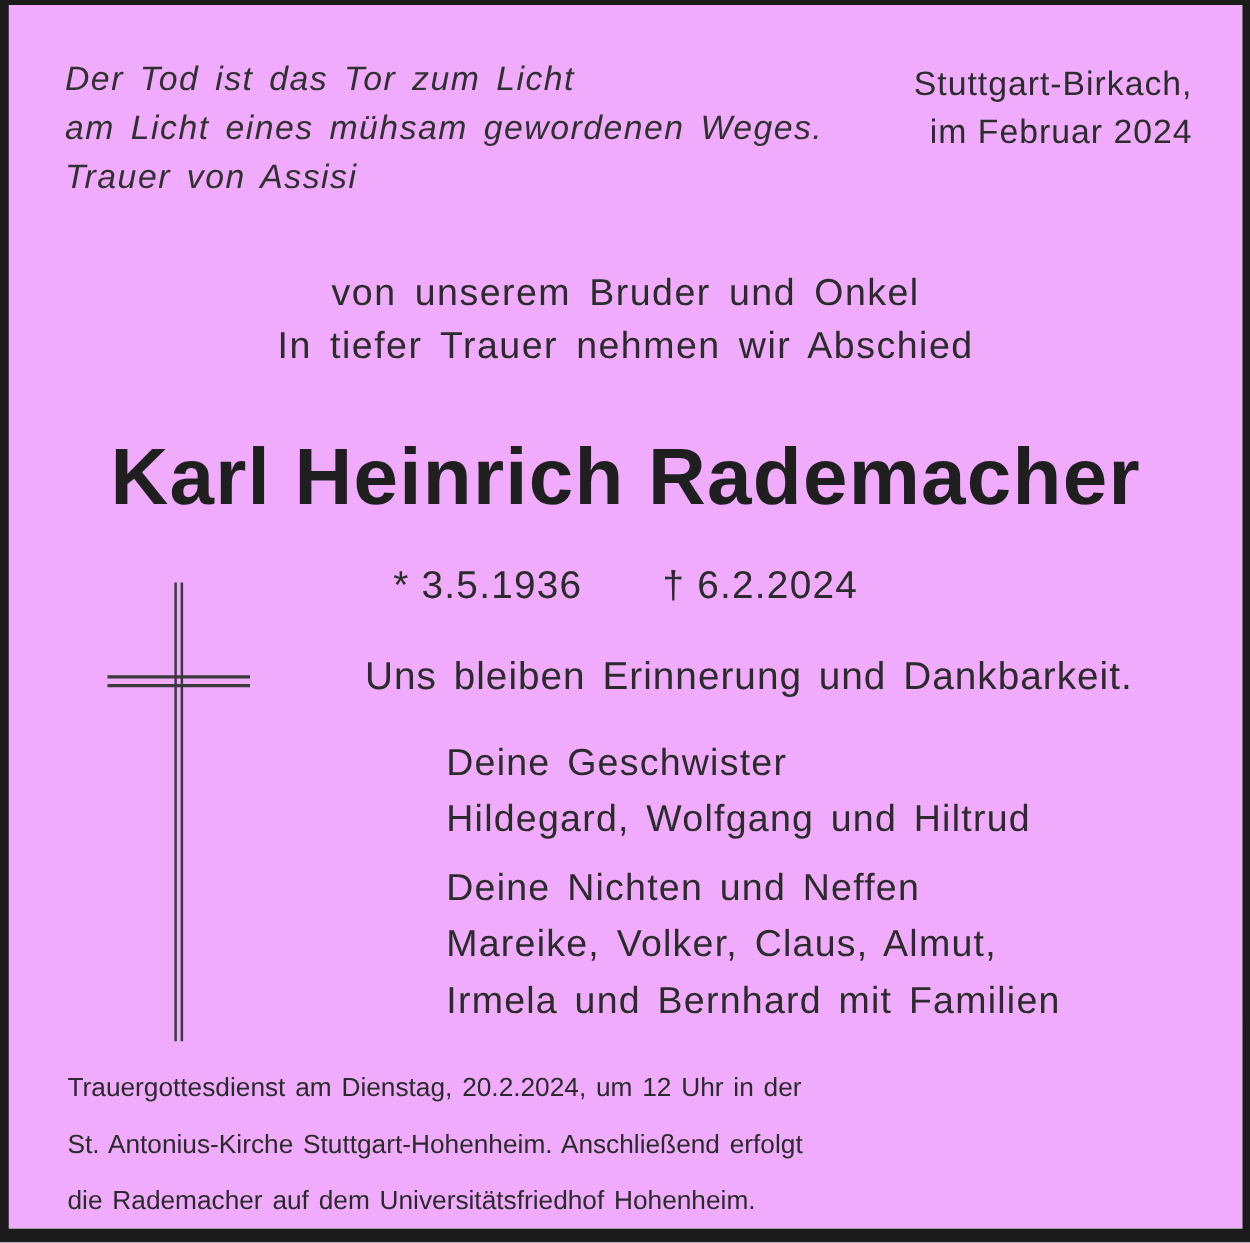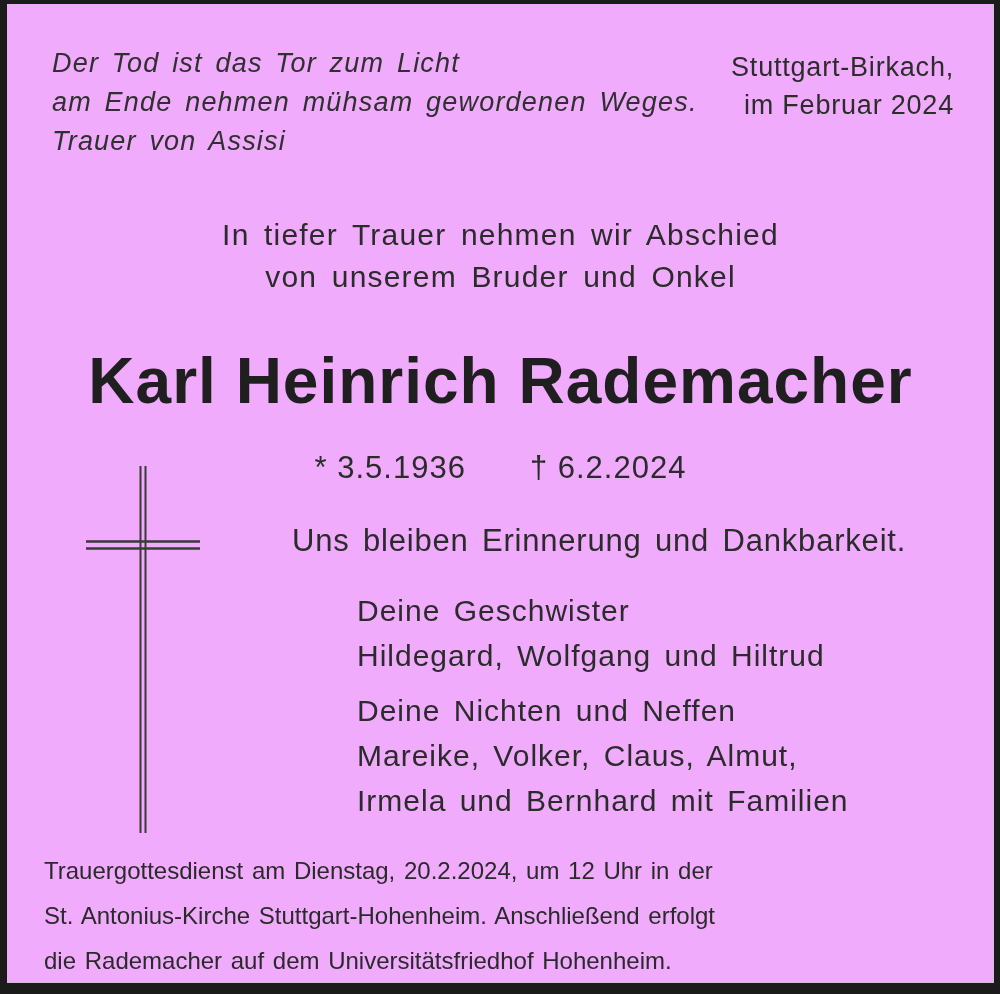--- a/index.html
+++ b/index.html
@@ -107,50 +107,50 @@
     top: 584px;
     font-size: 30px;
     line-height: 45px;
     letter-spacing: 1px;
     word-spacing: 4px;
     color: #2b2b2b;
   }
   .mourner-group { margin-bottom: 10px; }
   .funeral {
     position: absolute;
-    left: 37px;
+    left: 47px;
     top: 844px;
     right: 40px;
-    font-size: 24px;
+    font-size: 21px;
     line-height: 45px;
     letter-spacing: 0;
     word-spacing: 2px;
     color: #2a2a2a;
     white-space: nowrap;
   }
 </style>
 </head>
 <body>
 
 <div class="sheet">
 
   <div class="quote">
     <div>Der Tod ist das Tor zum Licht</div>
-    <div>am Ende nehmen mühsam gewordenen Weges.</div>
+    <div>am Licht eines mühsam gewordenen Weges.</div>
     <div>Trauer von Assisi</div>
   </div>
 
   <div class="dateline">
     <div>Stuttgart-Birkach,</div>
     <div>im Februar 2024</div>
   </div>
 
   <div class="intro">
+    <div>von unserem Bruder und Onkel</div>
     <div>In tiefer Trauer nehmen wir Abschied</div>
-    <div>von unserem Bruder und Onkel</div>
   </div>
 
   <h1 class="name">Karl Heinrich Rademacher</h1>
 
   <div class="dates">
     <span>* 3.5.1936</span>
     <span>† 6.2.2024</span>
   </div>
 
   <svg class="cross" width="125" height="375" viewBox="0 0 125 375" aria-hidden="true">

